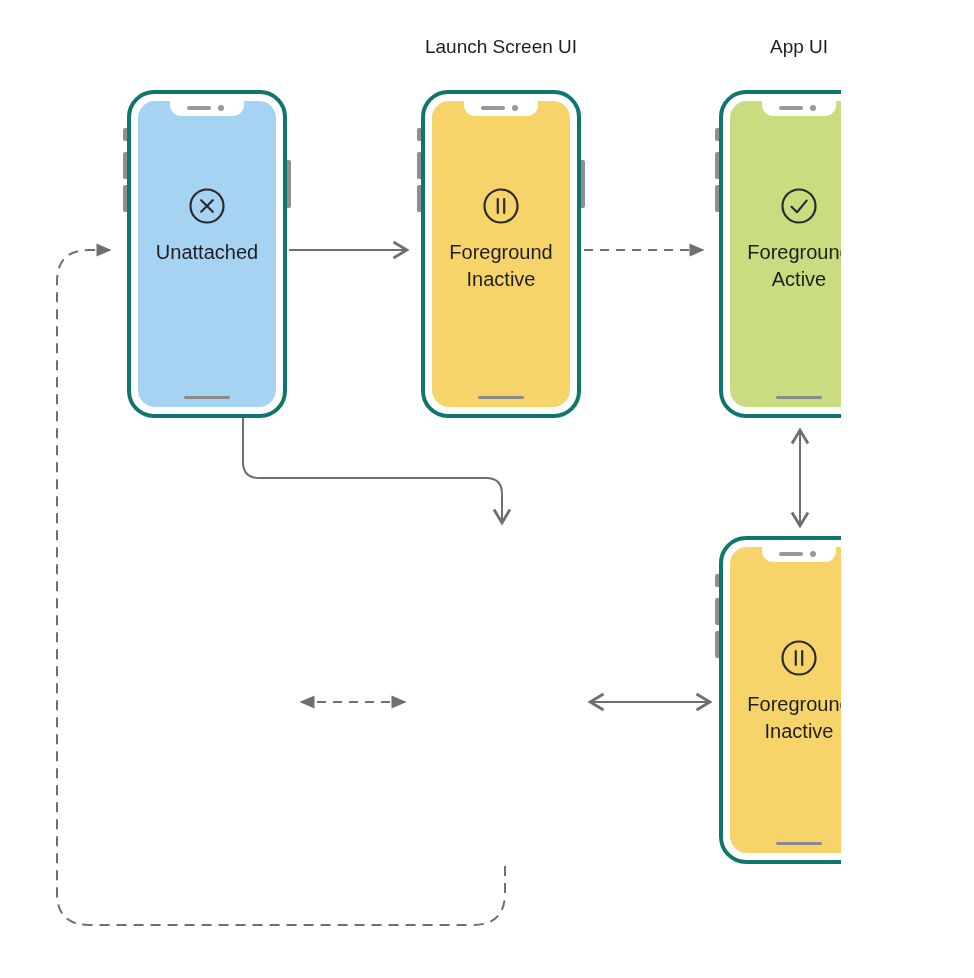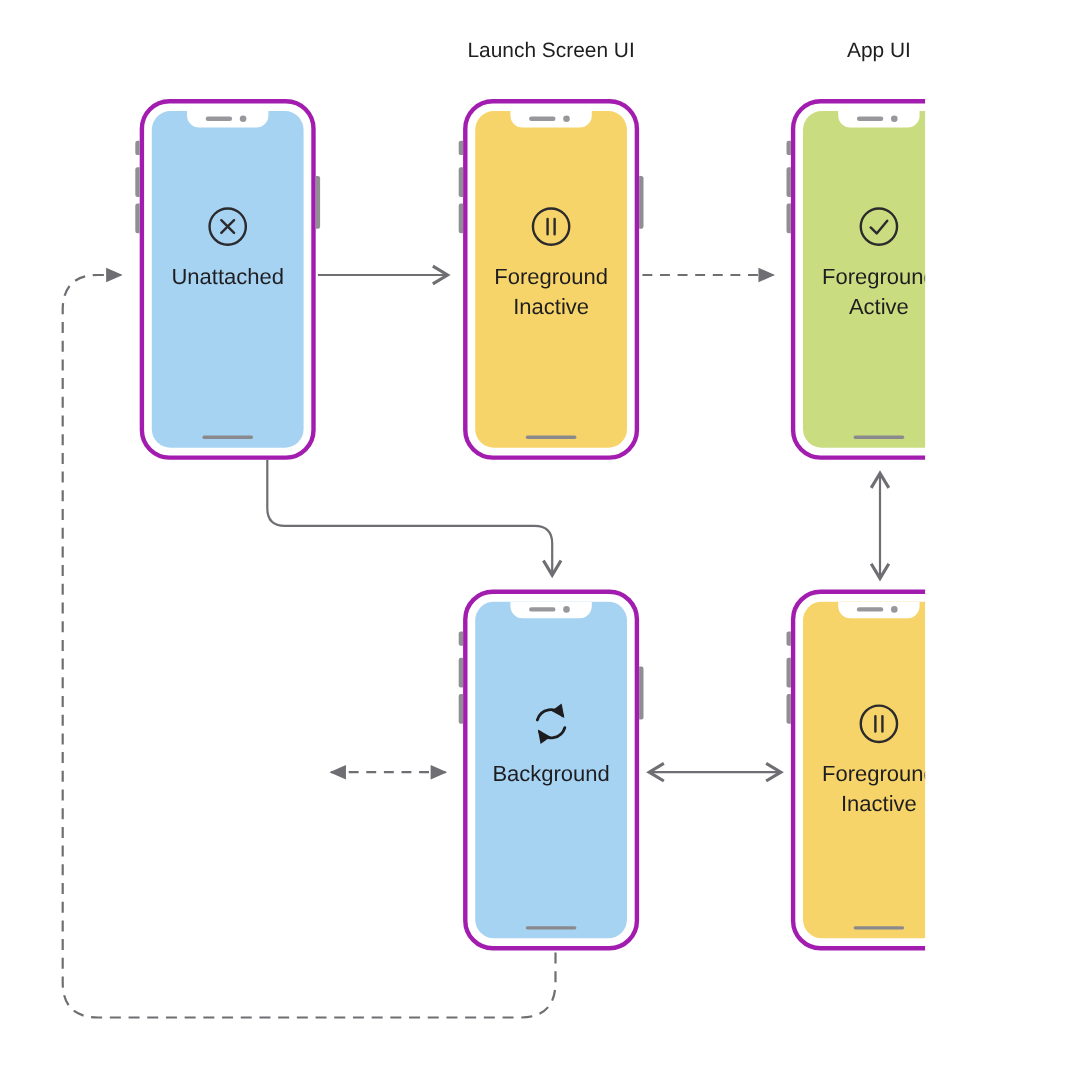--- a/index.html
+++ b/index.html
@@ -11,21 +11,21 @@
     position:absolute;top:36px;width:160px;text-align:center;
     font-size:19px;color:#1e1e20;white-space:nowrap;
   }
   .col-title.c2{left:421px;}
   .col-title.c3{left:719px;}
 
   .arrow-layer{position:absolute;left:0;top:0;width:974px;height:978px;pointer-events:none;}
 
   .phone{
     position:absolute;width:160px;height:328px;box-sizing:border-box;
-    background:#fff;border:4px solid #a21caf;border-radius:27px;
+    background:#fff;border:4px solid #0f766e;border-radius:27px;
   }
   .phone .sbtn{position:absolute;background:#8f8f93;}
   .phone .sbtn.left{left:-8px;width:4px;border-radius:2px 0 0 2px;}
   .phone .sbtn.right{right:-8px;width:4px;border-radius:0 2px 2px 0;}
   .phone .sbtn.b1{top:34px;height:13px;}
   .phone .sbtn.b2{top:58px;height:27px;}
   .phone .sbtn.b3{top:91px;height:27px;}
   .phone .sbtn.b4{top:66px;height:48px;}
 
   .screen{
@@ -150,47 +150,20 @@
           <circle cx="20" cy="20" r="16.5" fill="none" stroke="#2b2b2d" stroke-width="2.2"></circle>
           <path d="M12.5 20.8 L18 26.2 L27.6 14.6" fill="none" stroke="#2b2b2d" stroke-width="2.2" stroke-linecap="round" stroke-linejoin="round"></path>
         </svg>
         <div class="state-label">Foreground Active</div>
       </div>
       <div class="home-bar"></div>
     </div>
   </div>
 
 
-  <div class="phone row2 r2c2">
-    <div class="sbtn left b1"></div>
-    <div class="sbtn left b2"></div>
-    <div class="sbtn left b3"></div>
-    <div class="sbtn right b4"></div>
-    <div class="screen" style="background: rgb(167, 211, 243);">
-      <div class="notch">
-        <div class="speaker"></div>
-        <div class="camera"></div>
-      </div>
-      <div class="content">
-        <svg class="state-icon" width="44" height="40" viewBox="0 0 44 40">
-          <defs>
-            <marker id="synchead" viewBox="0 0 10 10" refX="7.5" refY="5" markerWidth="5.2" markerHeight="5.2" orient="auto">
-              <path d="M0.5 0.8 L9.5 5 L0.5 9.2 Z" fill="#1d1d1f"></path>
-            </marker>
-          </defs>
-          <g fill="none" stroke="#1d1d1f" stroke-width="2.6" stroke-linecap="round">
-            <path d="M9.5 16.5 A 13 13 0 0 1 32.5 12.6" marker-end="url(#synchead)"></path>
-            <path d="M34.5 23.5 A 13 13 0 0 1 11.5 27.4" marker-end="url(#synchead)"></path>
-          </g>
-        </svg>
-        <div class="state-label">Background</div>
-      </div>
-      <div class="home-bar"></div>
-    </div>
-  </div>
 
   <div class="phone row2 r2c3">
     <div class="sbtn left b1"></div>
     <div class="sbtn left b2"></div>
     <div class="sbtn left b3"></div>
     <div class="sbtn right b4"></div>
     <div class="screen" style="background: rgb(247, 212, 105);">
       <div class="notch">
         <div class="speaker"></div>
         <div class="camera"></div>

